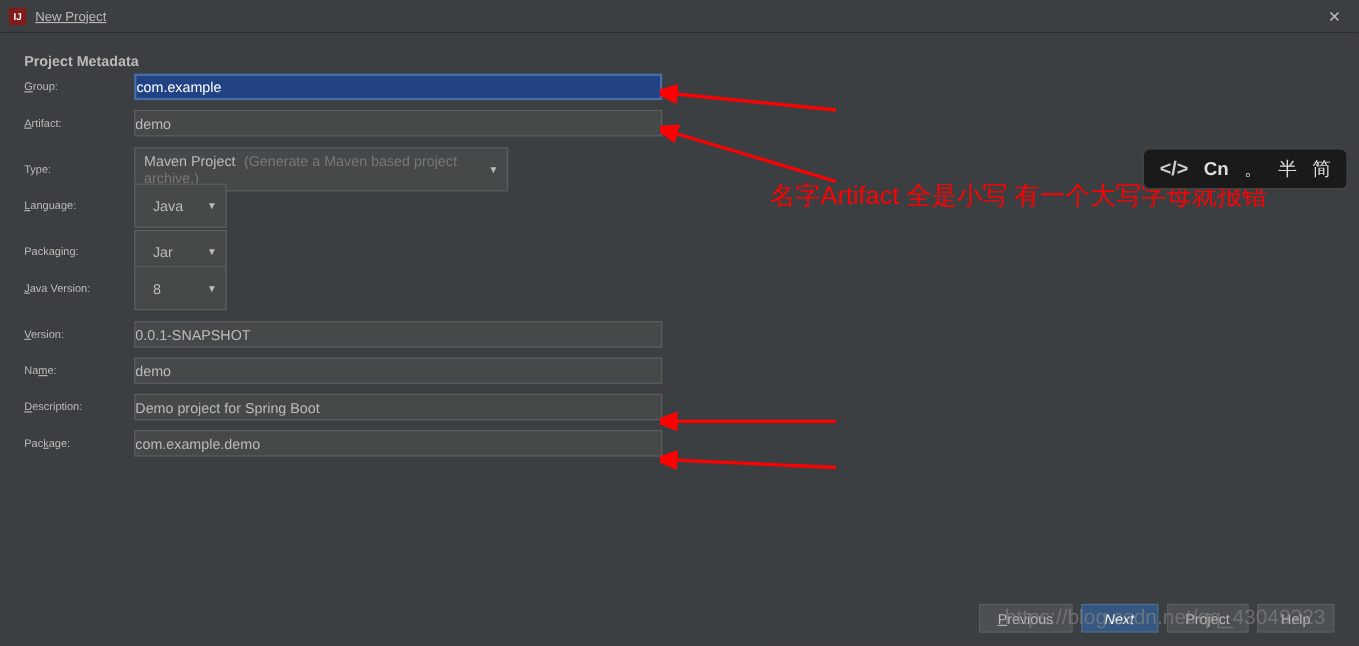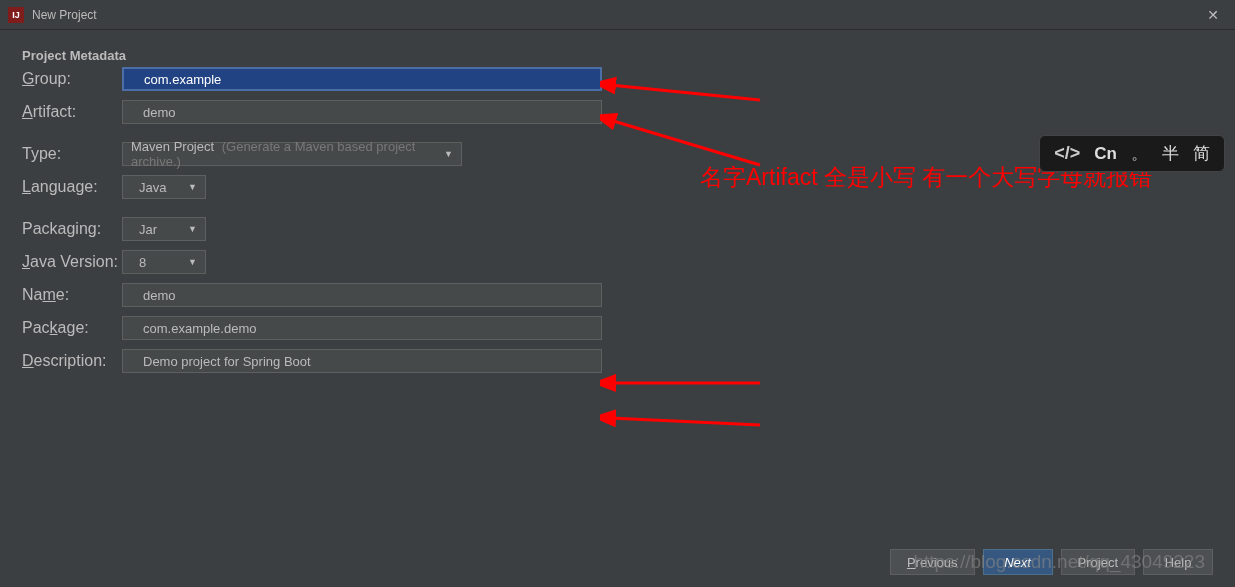--- a/index.html
+++ b/index.html
@@ -36,20 +36,21 @@
     }
     .app-icon-inner {
       color: #fff;
       font-size: 9px;
       font-weight: bold;
     }
     .title-text {
       color: #bbbbbb;
       font-size: 12px;
       flex: 1;
+      text-decoration: underline;
     }
     .close-x {
       color: #bbbbbb;
       font-size: 14px;
       padding: 4px 8px;
       cursor: pointer;
     }
     .content {
       padding: 18px 22px;
     }
@@ -64,48 +65,48 @@
       align-items: center;
       margin-bottom: 9px;
       height: 24px;
     }
     .form-row.spaced-top {
       margin-top: 18px;
     }
     .form-label {
       width: 100px;
       color: #bbbbbb;
-      font-size: 16px;
+      font-size: 10px;
     }
     .form-label .underline {
       text-decoration: underline;
     }
     .text-input {
       background: #45494a;
       border: 1px solid #5e6060;
       color: #bbbbbb;
-      padding: 3px 20px;
+      padding: 3px 0;
       height: 24px;
       font-size: 13px;
       width: 480px;
     }
     .text-input.selected {
       background: #214283;
       border: 2px solid #4a6ea5;
       color: #fff;
     }
     .text-input.selected::selection {
       background: #214283;
     }
     .dropdown {
       background: #45494a;
       border: 1px solid #5e6060;
       color: #bbbbbb;
       padding: 3px 8px;
-      height: 24px;
+      height: 40px;
       font-size: 13px;
       display: flex;
       align-items: center;
       justify-content: space-between;
       cursor: pointer;
     }
     .dropdown.small {
       width: 84px;
       padding-left: 16px;
     }
@@ -234,34 +235,38 @@
   </div>
 
   <div class="form-row">
     <div class="form-label"><span class="underline">J</span>ava Version:</div>
     <div class="dropdown small">
       <span>8</span>
       <span class="dropdown-arrow">▼</span>
     </div>
   </div>
 
+  <div class="form-row spaced-top">
+    <div class="form-label"><span class="underline">V</span>ersion:</div>
+    <input class="text-input" value="0.0.1-SNAPSHOT" style="">
+  </div>
 
   <div class="form-row">
     <div class="form-label">Na<span class="underline">m</span>e:</div>
     <input class="text-input" value="demo" style="">
   </div>
 
   <div class="form-row">
+    <div class="form-label"><span class="underline">D</span>escription:</div>
+    <input class="text-input" value="Demo project for Spring Boot" style="">
+  </div>
+
+  <div class="form-row">
     <div class="form-label">Pac<span class="underline">k</span>age:</div>
     <input class="text-input" value="com.example.demo" style="">
-  </div>
-
-  <div class="form-row">
-    <div class="form-label"><span class="underline">D</span>escription:</div>
-    <input class="text-input" value="Demo project for Spring Boot" style="">
   </div>
 </div>
 
 <svg class="annotation-arrow" style="left:600px;top:70px;width:170px;height:40px;">
   <defs>
       <marker id="ah1" markerWidth="10" markerHeight="10" refX="2" refY="3" orient="auto">
         <path d="M0,0 L0,6 L8,3 z" fill="#ff0000"></path>
       </marker>
     </defs>
   <line x1="160" y1="30" x2="10" y2="15" stroke="#ff0000" stroke-width="3" marker-end="url(#ah1)"></line>

